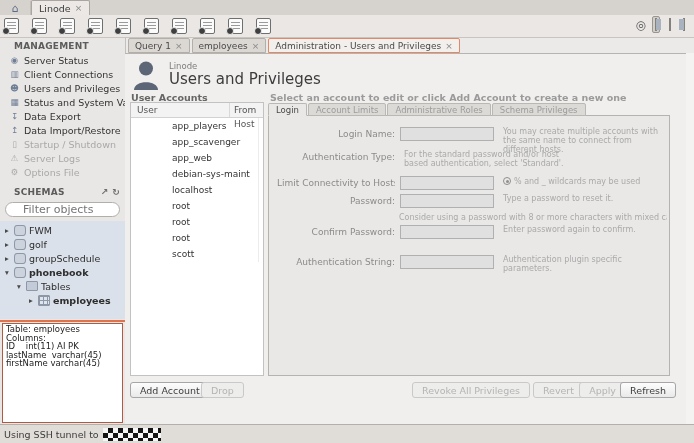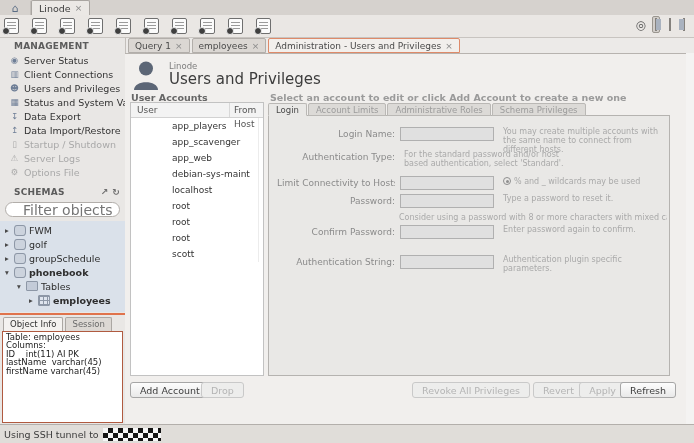--- a/index.html
+++ b/index.html
@@ -35,21 +35,21 @@
   .sechdr{flex:none;display:flex;align-items:flex-start;padding:3px 5px 2px 14px;font-size:9px;font-weight:bold;color:#5c5c5c;letter-spacing:.2px;}
   .sechdr .sp{flex:1;}
   .hic{color:#6f6f6f;font-size:9px;margin-left:4px;}
   .mitem{flex:none;height:14px;display:flex;align-items:center;gap:4px;padding-left:9px;font-size:9.5px;color:#333;
          white-space:nowrap;overflow:hidden;}
   .mitem.dis{color:#a9a9a9;}
   .mi{width:11px;flex:none;text-align:center;font-size:8.5px;color:#6e7e96;line-height:10px;}
   .mitem.dis .mi{color:#a9a9a9;}
   .filterwrap{flex:none;padding:3px 5px 4px 5px;}
   .filter{width:100%;box-sizing:border-box;height:15px;border:1px solid #b2aeaa;border-radius:8px;background:#fff;
-          font-family:inherit;font-size:14px;color:#555;padding:0 4px 0 17px;outline:none;}
+          font-family:inherit;font-size:11px;color:#555;padding:0 4px 0 17px;outline:none;}
   .tree{flex:1;background:#dae1ea;overflow:hidden;padding-top:2px;}
   .trow{height:14px;display:flex;align-items:center;gap:3px;font-size:9.5px;color:#2e2e2e;white-space:nowrap;overflow:hidden;}
   .trow.b{font-weight:bold;}
   .lvl0{padding-left:3px;} .lvl1{padding-left:15px;} .lvl2{padding-left:27px;}
   .arr{width:8px;flex:none;font-size:7.5px;color:#4a4a4a;text-align:center;}
   .ticon{flex:none;width:10px;height:9px;border:1px solid #8d97a6;background:#ccd3dd;border-radius:3px/4px;}
   .ticon.grp{border-radius:1px;background:#c3cbd8;height:8px;}
   .ticon.tbl{border-radius:1px;background:
      linear-gradient(#8d97a6 1px,transparent 1px),linear-gradient(90deg,#8d97a6 1px,transparent 1px),#dfe5ee;
      background-size:4px 4px;}
@@ -234,28 +234,20 @@
         </div>
       <div class="trow lvl2 b">
           <span class="arr">▸</span>
           <span class="ticon tbl"></span>
           <span>employees</span>
         </div>
 
     </div>
 
     <div class="splitter"></div>
-    <div class="itabs">
-      <div class="itab on">
-          <span>Object Info</span>
-        </div>
-      <div class="itab">
-          <span>Session</span>
-        </div>
-    </div>
     <div class="infobox">
       <div class="infoline">Table: employees</div>
       <div class="infoline">Columns:</div>
       <div class="infoline">ID    int(11) AI PK</div>
       <div class="infoline">lastName  varchar(45)</div>
       <div class="infoline">firstName varchar(45)</div>
     </div>
   </div>
 
   <div class="main">

